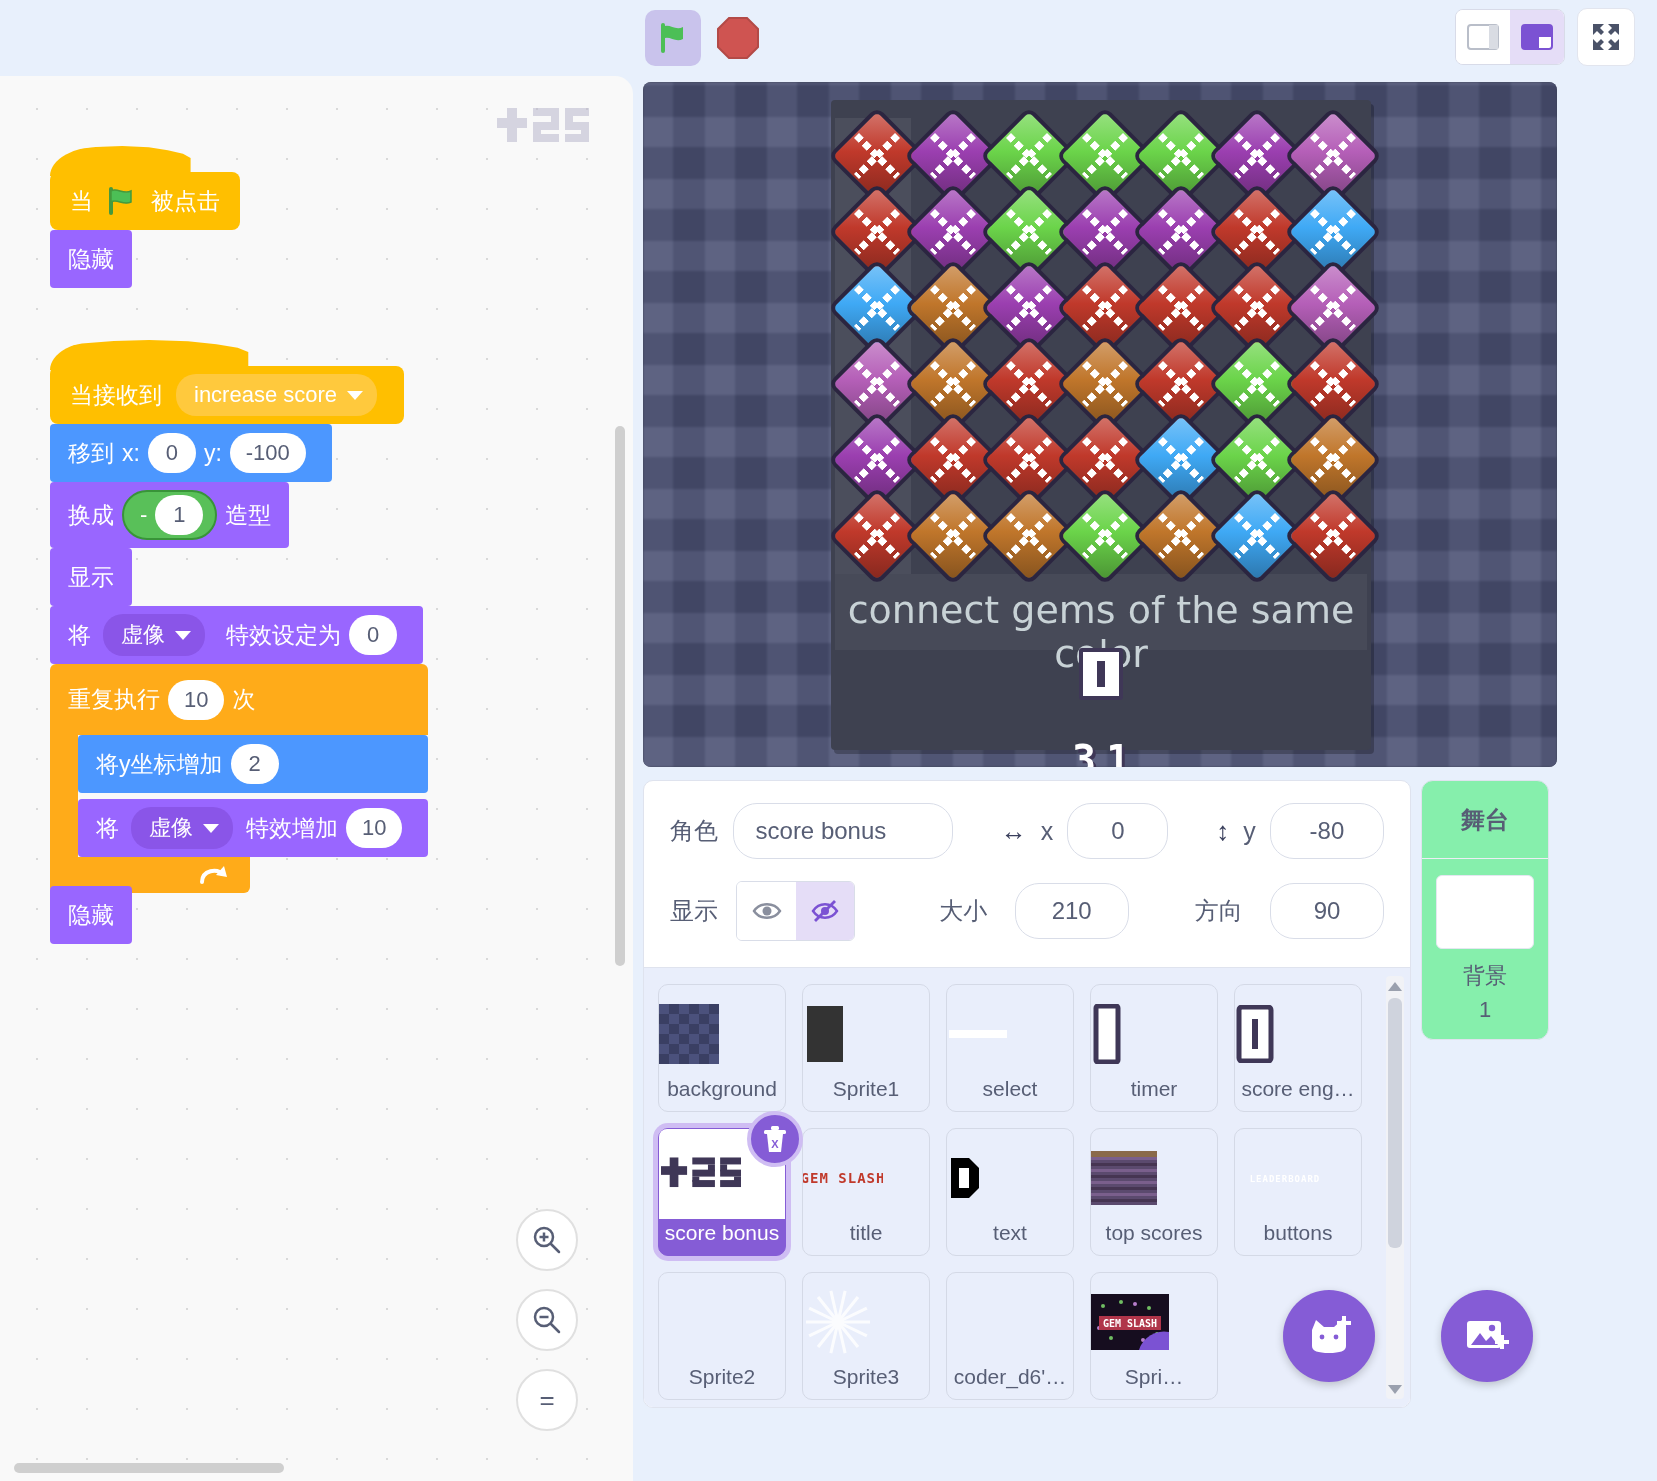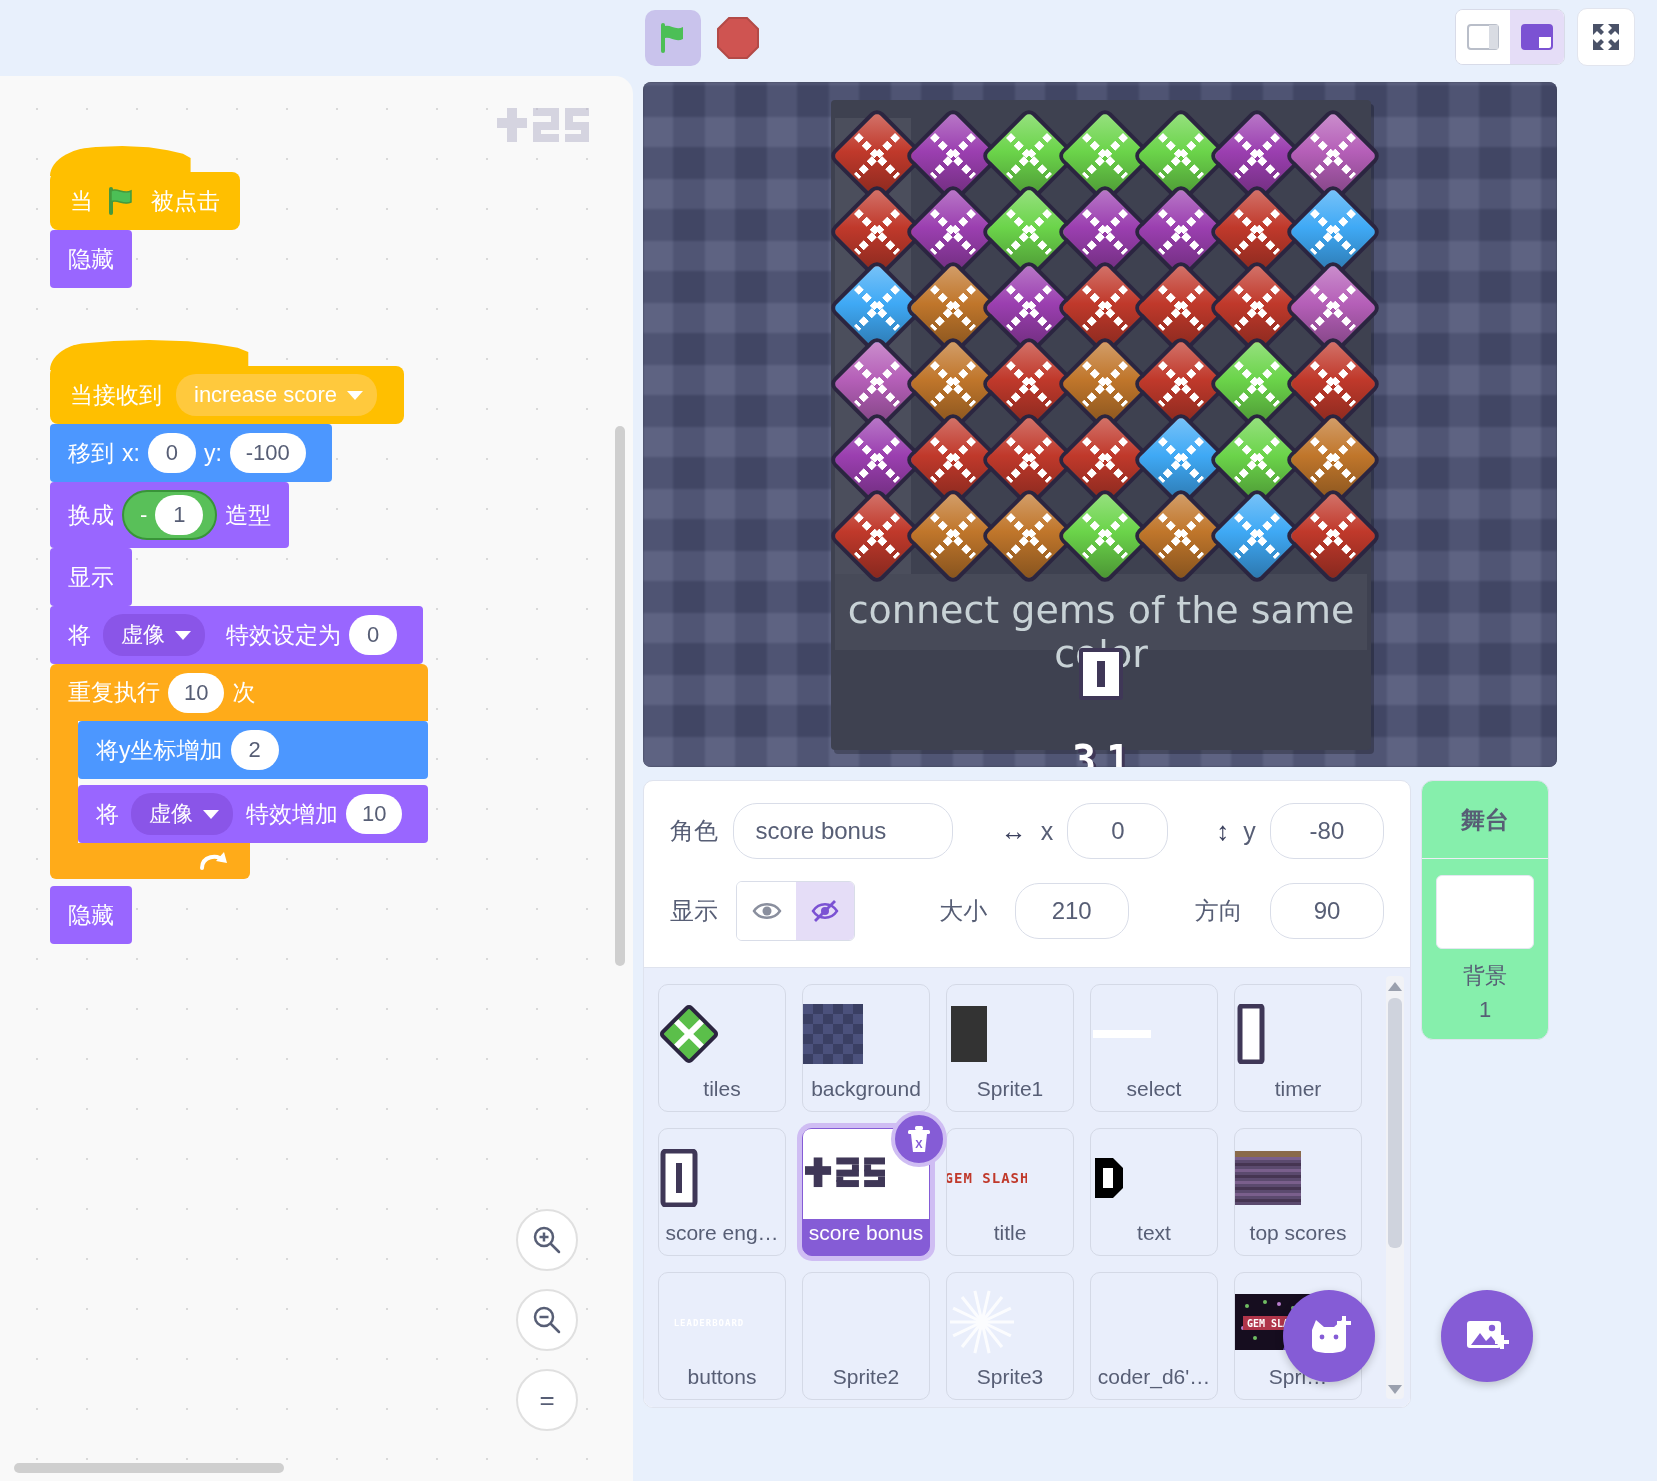--- a/index.html
+++ b/index.html
@@ -108,21 +108,21 @@
   .reporter-orange {
     background: #f05a28; border: 2px solid #d84418; border-radius: 26px;
     height: 44px; display: inline-flex; align-items: center; padding: 0 12px;
     font-size: 22px; color: #fff;
   }
   .inner-drop-orange {
     background: #e8541f; border-radius: 18px; height: 36px; padding: 0 12px;
     display: inline-flex; align-items: center; gap: 9px; font-size: 21px;
   }
   .c-wrap { position: absolute; }
-  .c-top { background:#ffab19; border-radius: 6px 6px 0 0; height: 57px; display:flex; align-items:center; padding: 0 18px; color:#fff; font-size:23px;}
+  .c-top { background:#ffab19; border-radius: 6px 6px 0 0; height: 71px; display:flex; align-items:center; padding: 0 18px; color:#fff; font-size:23px;}
   .c-arm { background:#ffab19; width: 28px; }
   .c-bottom { background:#ffab19; border-radius: 0 0 6px 6px; height: 36px; display:flex; align-items:center; justify-content:flex-end; padding-right: 22px;}
 
   
   .zoom-controls { position: absolute; right: 55px; bottom: 50px; display: flex; flex-direction: column; gap: 18px;}
   .zbtn {
     width: 62px; height: 62px; border-radius: 50%; background: #fff;
     border: 2px solid #e0e0e0; display: flex; align-items: center; justify-content: center;
     cursor: pointer;
   }
@@ -629,32 +629,20 @@
         </span>
         <span class="si-label" style="margin-left:84px; width:80px">大小</span>
         <span class="si-input num2">210</span>
         <span class="si-label" style="margin-left:66px; width:80px">方向</span>
         <span class="si-input num2">90</span>
       </div>
     </div>
 
     <div class="sprite-list">
       <div class="sl-grid" id="sprite-grid">
-          <div class="sprite-tile">
-            <div class="thumb">
-              <svg width="60" height="60" viewBox="0 0 60 60">
-                <g transform="rotate(45 30 30)">
-                  <rect x="10" y="10" width="40" height="40" rx="3" fill="#5bbf4a" stroke="#2b2540" stroke-width="4"></rect>
-                  <rect x="27" y="12" width="6" height="36" fill="#fff"></rect>
-                  <rect x="12" y="27" width="36" height="6" fill="#fff"></rect>
-                </g>
-              </svg>
-            </div>
-            <div class="nm">tiles</div>
-          </div>
           <div class="sprite-tile">
             <div class="thumb">
               <svg width="60" height="60" viewBox="0 0 60 60">
                 <rect width="60" height="60" fill="#3a3f63"></rect>
                 <g fill="#4b517c">
                   <rect x="0" y="0" width="10" height="10"></rect>
                   <rect x="20" y="0" width="10" height="10"></rect>
                   <rect x="40" y="0" width="10" height="10"></rect>
                   <rect x="10" y="10" width="10" height="10"></rect>
                   <rect x="30" y="10" width="10" height="10"></rect>

